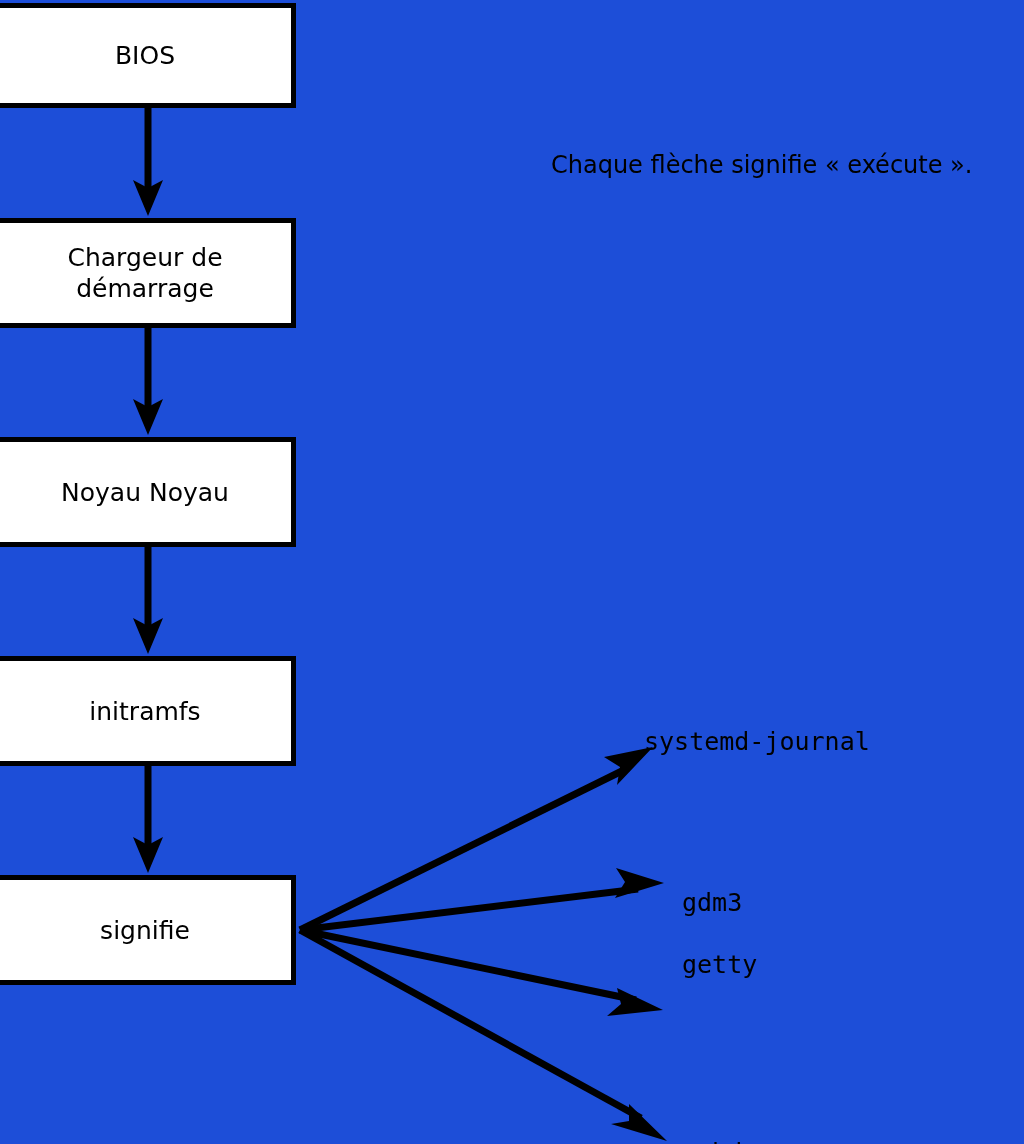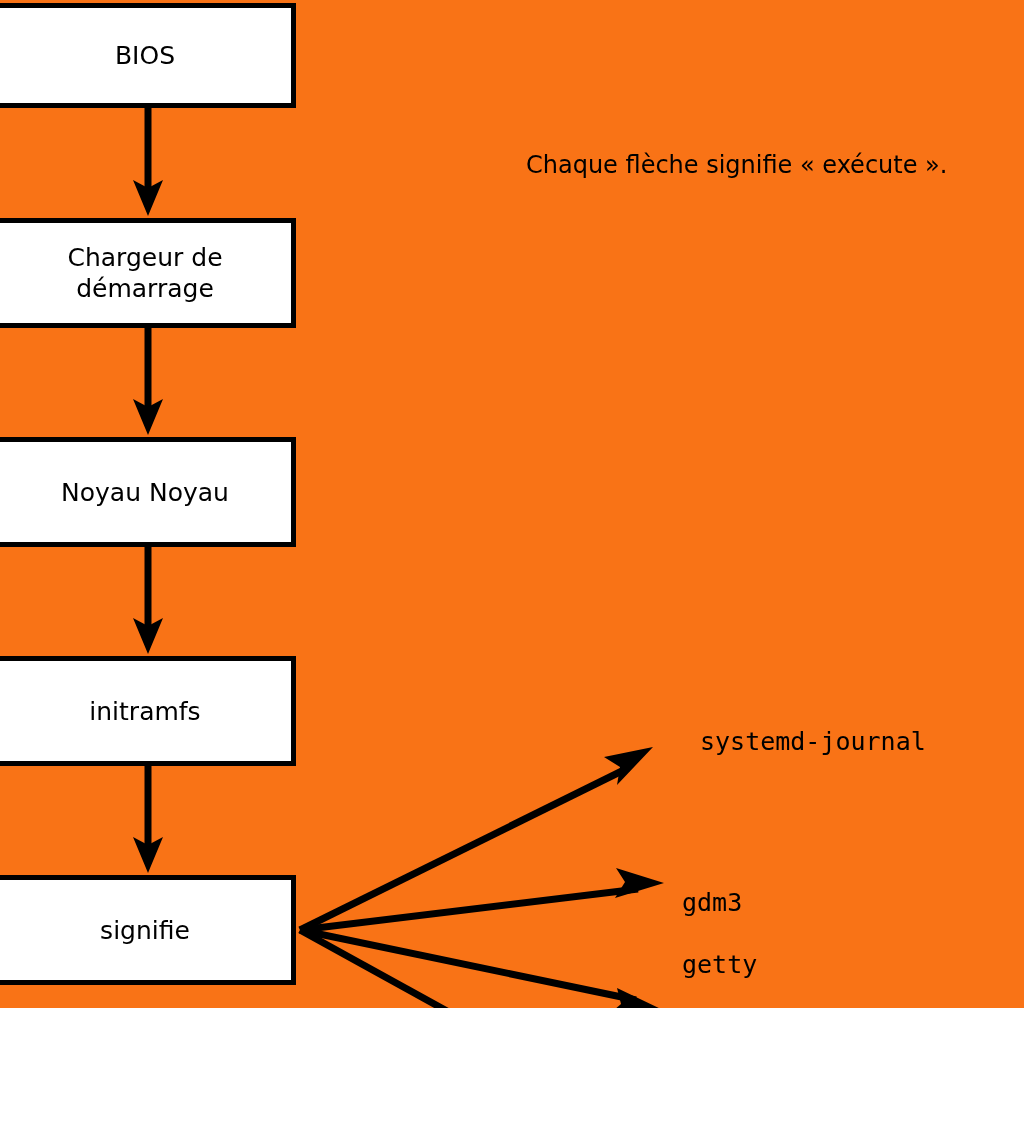--- a/index.html
+++ b/index.html
@@ -7,22 +7,22 @@
     padding: 0;
     background: #ffffff;
   }
   body {
     font-family: "DejaVu Sans", sans-serif;
     color: #000000;
   }
   #canvas {
     position: relative;
     width: 1024px;
-    height: 1008px;
-    background: #f97316;
+    height: 1144px;
+    background: #1d4ed8;
     overflow: hidden;
   }
   #diagram-svg {
     position: absolute;
     left: 0;
     top: 0;
     width: 1024px;
     height: 1144px;
   }
   .box {
@@ -116,23 +116,23 @@
   </div>
 
   <div class="box" style="left:-6px; top:656px; width:302px; height:110px;">
     <span class="box-label">initramfs</span>
   </div>
 
   <div class="box" style="left:-6px; top:875px; width:302px; height:110px;">
     <span class="box-label">signifie</span>
   </div>
 
-  <div class="note" style="left:526px; top:152px;">Chaque flèche signifie « exécute ».</div>
+  <div class="note" style="left:551px; top:152px;">Chaque flèche signifie « exécute ».</div>
 
-  <div class="proc-label" style="left:700px; top:729px;">systemd-journal</div>
+  <div class="proc-label" style="left:644px; top:729px;">systemd-journal</div>
 
   <div class="proc-label" style="left:682px; top:858px;margin-top:32px;">gdm3</div>
 
   <div class="proc-label" style="left:682px; top:952px;">getty</div>
 
   <div class="proc-label" style="left:682px; top:1112px;margin-top:28px;">sshd</div>
 
 </div>
 
 </body></html>

